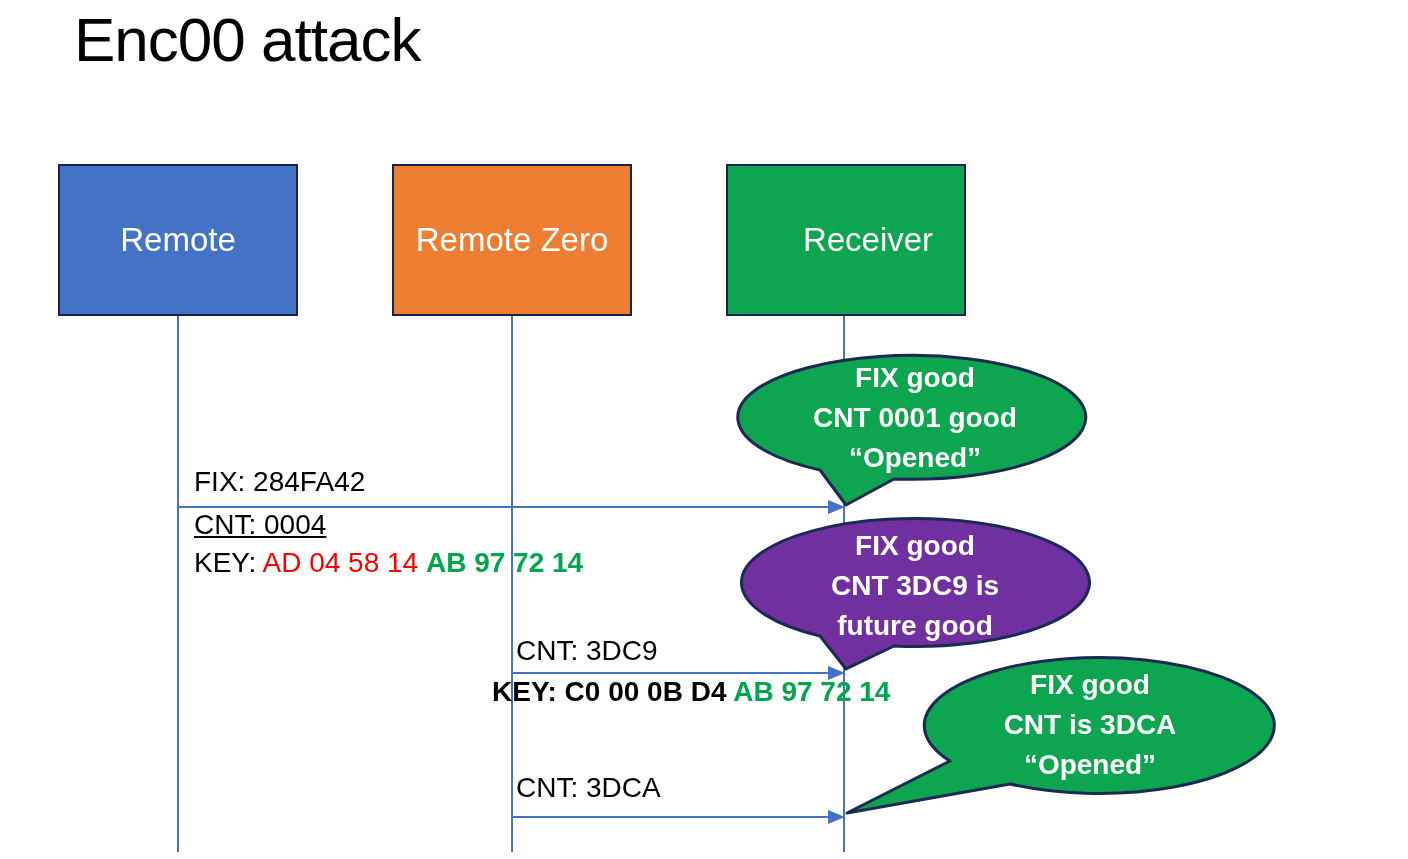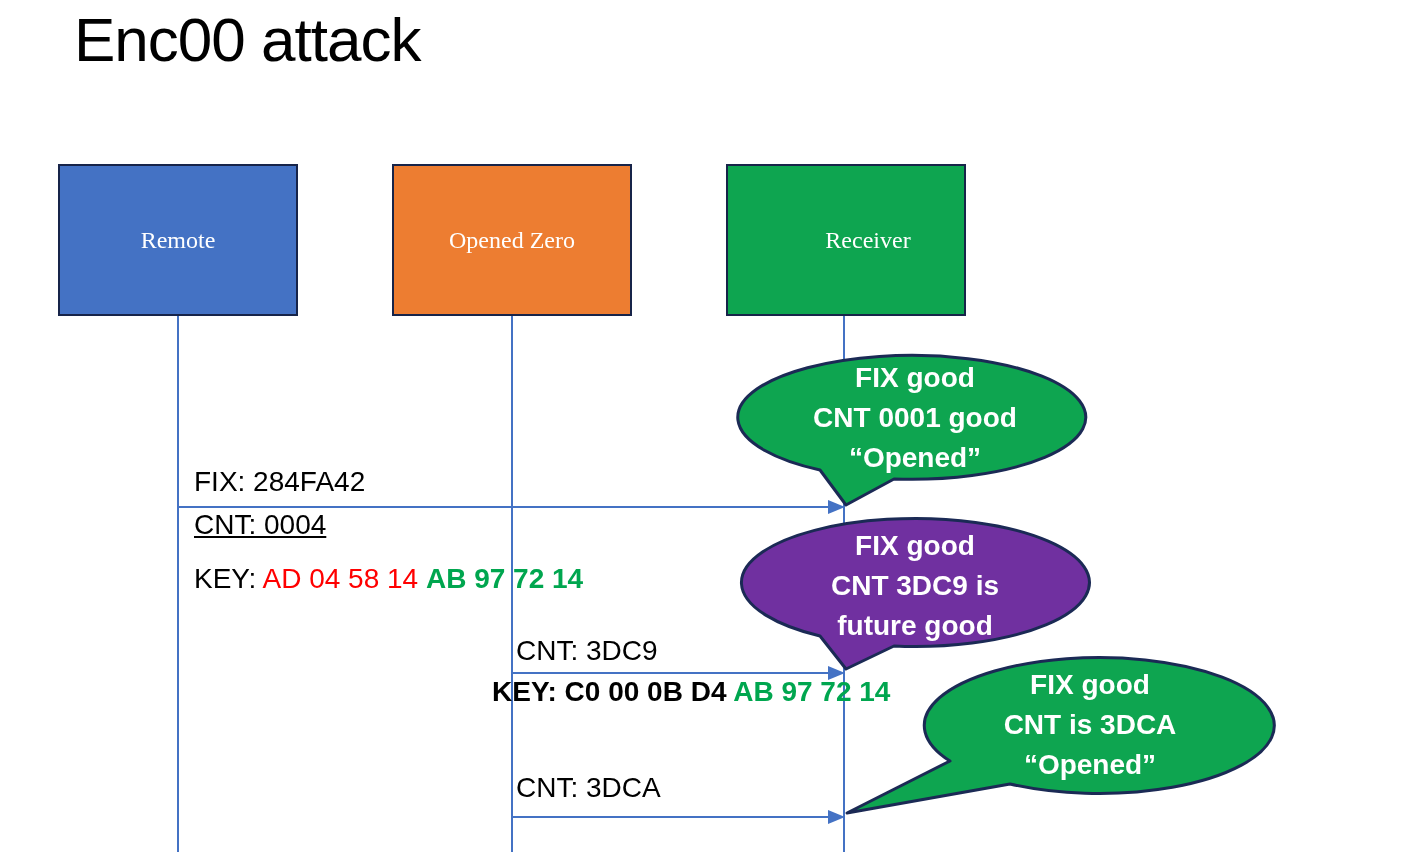--- a/index.html
+++ b/index.html
@@ -8,21 +8,21 @@
     font-family:"Liberation Sans",sans-serif;overflow:hidden;border-radius:20px;
   }
   .title{
     position:absolute;left:74px;top:4px;font-size:62px;font-weight:300;
     color:#000;letter-spacing:-1px;white-space:nowrap;
   }
   .actor{
     position:absolute;top:164px;width:240px;height:152px;box-sizing:border-box;
     border:2px solid #172449;display:flex;align-items:center;justify-content:center;
   }
-  .actor span{color:#fff;font-size:24px;font-family:Liberation Serif, serif;}
+  .actor span{color:#fff;font-size:33px;}
   .actor-remote{left:58px;background:#4472C4;}
   .actor-flipper{left:392px;background:#ED7D31;}
   .actor-receiver{left:726px;background:#0EA550;padding-left:44px;}
   .lifeline{
     position:absolute;top:316px;height:536px;width:2px;background:#4472C4;
   }
   .ll-remote{left:177px;}
   .ll-flipper{left:511px;}
   .ll-receiver{left:843px;}
   .msgline{position:absolute;height:2px;background:#4472C4;}
@@ -53,40 +53,40 @@
 <body>
 
 <div id="slide">
 
   <div class="title">Enc00 attack</div>
 
   <div class="actor actor-remote">
     <span>Remote</span>
   </div>
   <div class="actor actor-flipper">
-    <span>Opened Zero</span>
+    <span>Remote Zero</span>
   </div>
   <div class="actor actor-receiver">
     <span>Receiver</span>
   </div>
 
   <div class="lifeline ll-remote"></div>
   <div class="lifeline ll-flipper"></div>
   <div class="lifeline ll-receiver"></div>
 
   <div class="msgline m1"></div>
   <div class="arrowhead ah1"></div>
   <div class="msgline m2"></div>
   <div class="arrowhead ah2"></div>
   <div class="msgline m3"></div>
   <div class="arrowhead ah3"></div>
 
   <div class="msg" style="left:194px;top:466px;">FIX: 284FA42</div>
   <div class="msg" style="left:194px;top:509px;text-decoration:underline;">CNT: 0004</div>
-  <div class="msg" style="left:194px;top:547px;margin-top:16px;"><span>KEY: </span><span class="t-red">AD 04 58 14 </span><span class="t-green-bold">AB 97 72 14</span></div>
+  <div class="msg" style="left:194px;top:547px;"><span>KEY: </span><span class="t-red">AD 04 58 14 </span><span class="t-green-bold">AB 97 72 14</span></div>
 
   <div class="msg" style="left:516px;top:635px;">CNT: 3DC9</div>
   <div class="msg" style="left:492px;top:676px;font-weight:bold;"><span>KEY: C0 00 0B D4 </span><span class="t-green">AB 97 72 14</span></div>
 
   <div class="msg" style="left:516px;top:772px;">CNT: 3DCA</div>
 
   <svg id="bubbles" width="1408" height="859" viewBox="0 0 1408 859">
     <path d="M 846 505 L 820 470 A 174 62 0 1 1 894 479 Z" fill="#0EA550"></path>
     <path d="M 846 669 L 820 636 A 174 64 0 1 1 894 646 Z" fill="#7030A0"></path>
     <path d="M 847 813 L 950 761 A 175 68 0 1 1 1010 784 Z" fill="#0EA550"></path>

